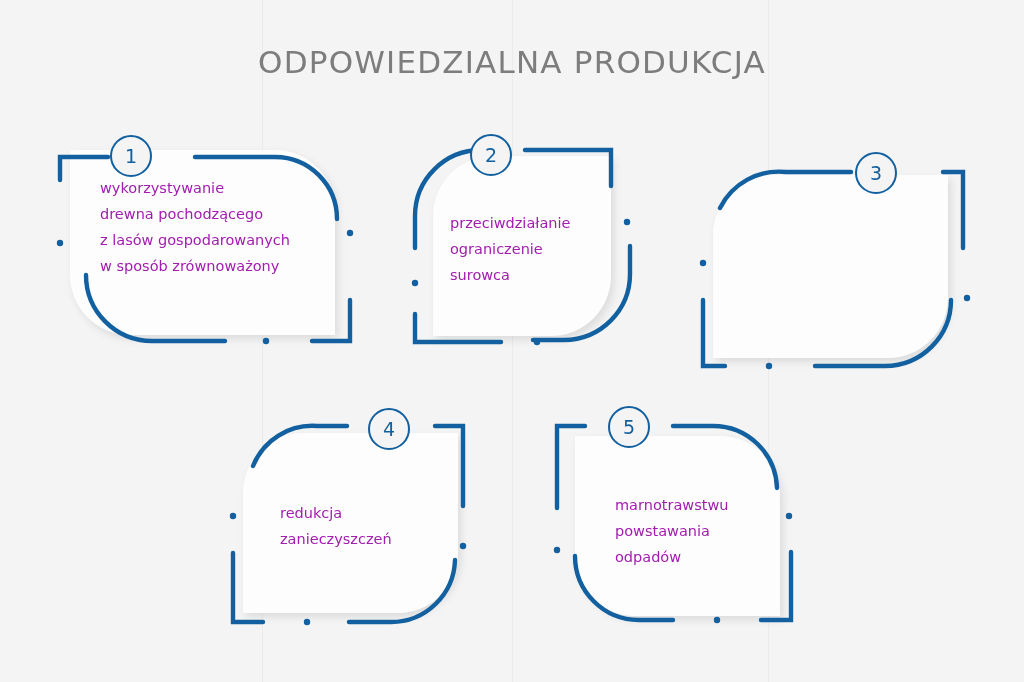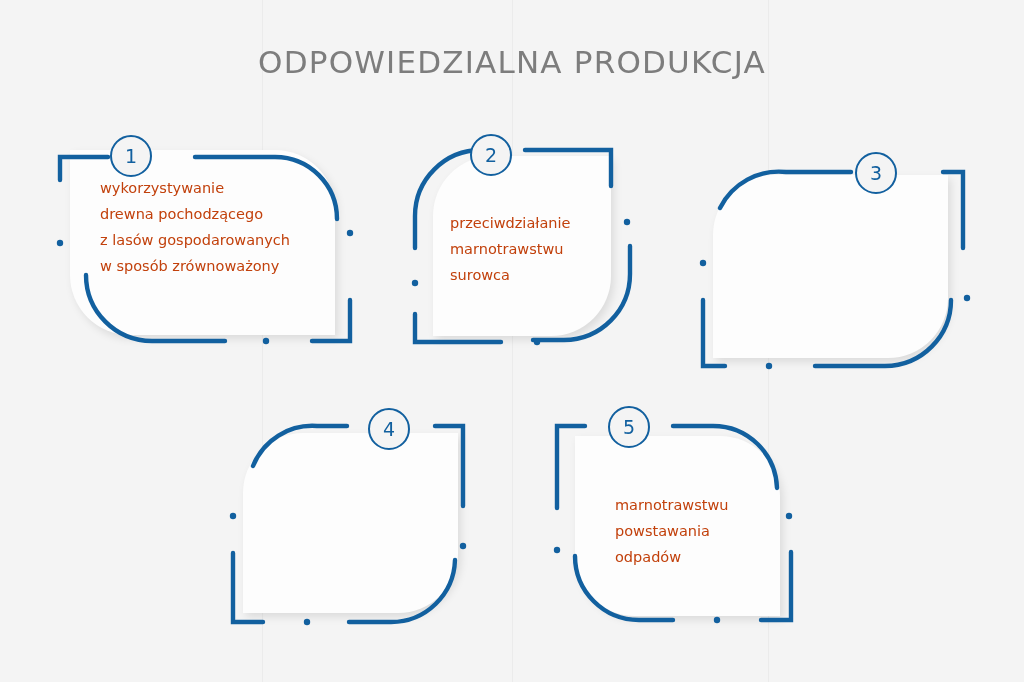--- a/index.html
+++ b/index.html
@@ -60,21 +60,21 @@
     position: absolute;
     background: #fdfdfd;
     box-shadow: 3px 4px 9px rgba(0,0,0,0.10);
   }
 
   .card-text {
     position: absolute;
     font-family: "DejaVu Sans", sans-serif;
     font-size: 14.5px;
     line-height: 26px;
-    color: #c2410c;
+    color: #a21caf;
     white-space: pre-line;
   }
 
   .badge {
     position: absolute;
     width: 42px;
     height: 42px;
     border-radius: 50%;
     background: #f4f4f4;
     border: 2.6px solid #12609f;
@@ -145,21 +145,21 @@
         <path d="M225 130 L225 158 A66 66 0 0 1 159 224 L128 224" transform="translate(0,-12)"></path>
       </g>
       <g fill="#12609f">
         <circle cx="222" cy="94" r="3.2"></circle>
         <circle cx="10" cy="155" r="3.2"></circle>
         <circle cx="132" cy="214" r="3.2"></circle>
       </g>
     </svg>
 
     <div class="card-text" style="left:45px; top:82px; width:180px;">przeciwdziałanie
-marnotrawstwu
+ograniczenie
 surowca</div>
 
     <div class="badge" style="left:65px; top:6px;">
       <span>2</span>
     </div>
   </div>
 
   <div class="card" style="left:685px; top:150px; width:300px; height:235px;">
 
     <div class="panel" style="left:28px; top:25px; width:235px; height:183px;
@@ -197,20 +197,22 @@
         <path d="M8 145 L8 214 L38 214"></path>
         <path d="M124 214 L166 214 A64 64 0 0 0 230 152"></path>
       </g>
       <g fill="#12609f">
         <circle cx="8" cy="108" r="3.2"></circle>
         <circle cx="238" cy="138" r="3.2"></circle>
         <circle cx="82" cy="214" r="3.2"></circle>
       </g>
     </svg>
 
+    <div class="card-text" style="left:55px; top:92px; width:195px;">redukcja
+zanieczyszczeń</div>
 
     <div class="badge" style="left:143px; top:0px;">
       <span>4</span>
     </div>
   </div>
 
   <div class="card" style="left:545px; top:408px; width:262px; height:232px;">
 
     <div class="panel" style="left:30px; top:28px; width:205px; height:180px;
          border-radius: 0 60px 0 60px;"></div>

